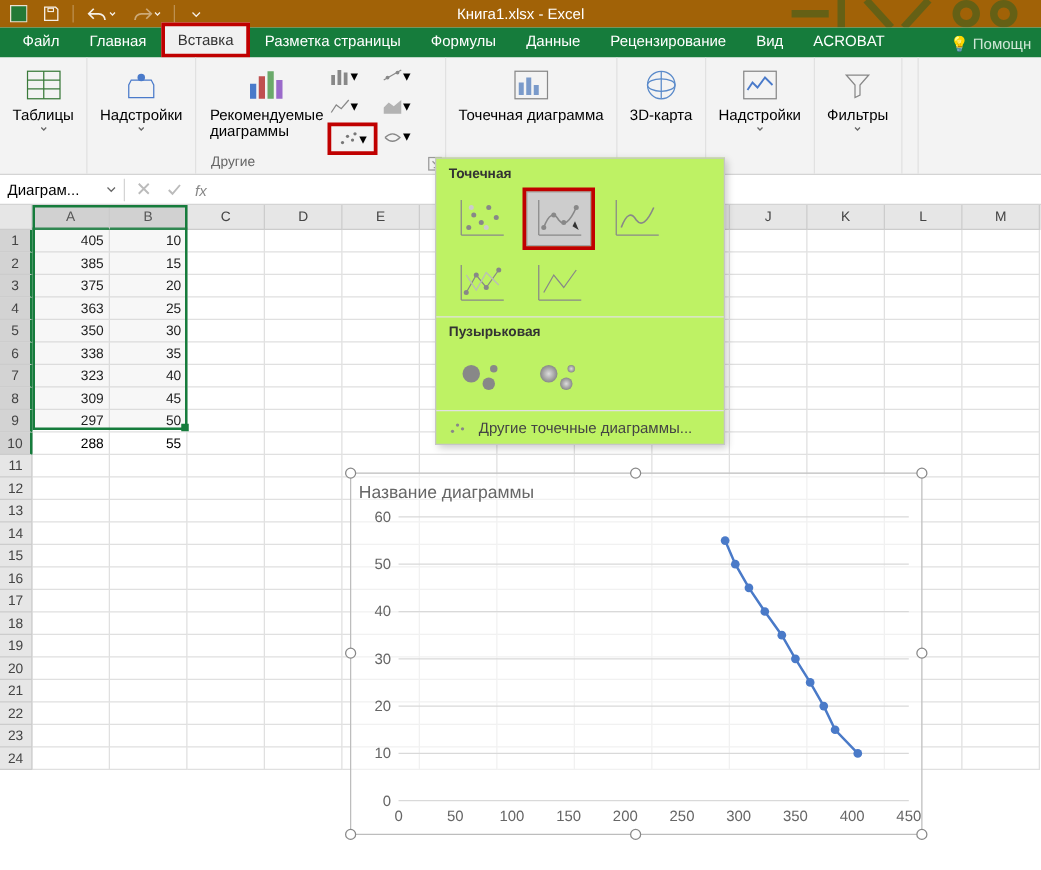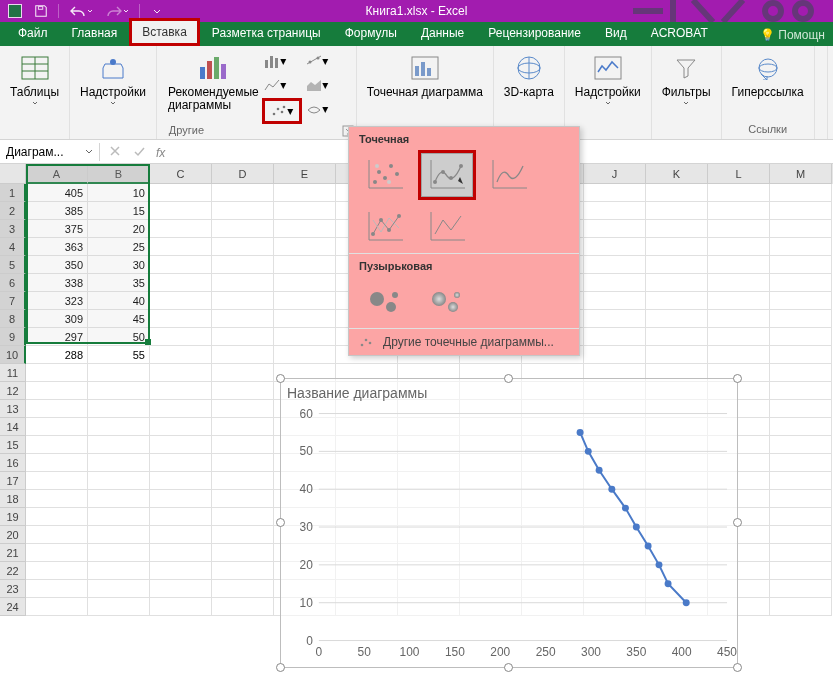--- a/index.html
+++ b/index.html
@@ -1,17 +1,17 @@
 <!DOCTYPE html>
 <html><head>
 <meta charset="utf-8">
 <style>
 *{box-sizing:border-box;margin:0;padding:0;font-family:"Segoe UI",Tahoma,sans-serif;font-size:12px;user-select:none}
 body{background:#fff;width:833px;height:696px;overflow:hidden;position:relative}
-.titlebar{height:22px;background:#a21caf;display:flex;align-items:center;color:#fff;padding:0 4px}
+.titlebar{height:22px;background:#a16207;display:flex;align-items:center;color:#fff;padding:0 4px}
 .qt{display:flex;gap:4px;align-items:center}
 .qt-btn{width:22px;height:20px;display:flex;align-items:center;justify-content:center;opacity:.9}
 .qt-sep{width:1px;height:14px;background:rgba(255,255,255,.3);margin:0 2px}
 .title{position:absolute;left:50%;transform:translateX(-50%);font-size:12px;color:#fff}
 .pattern{position:absolute;right:0;top:0;height:22px;width:200px;overflow:hidden;opacity:.4}
 .tabs{height:24px;background:#167c3c;display:flex;align-items:flex-end;padding-left:6px}
 .tab{padding:4px 10px;color:#fff;font-size:12px;cursor:pointer;border:2px solid transparent}
 .tab.hl{border:3px solid #c00000;background:#f1f1f1;color:#333}
 .help{margin-left:auto;color:#cfe7d6;padding:4px 8px;display:flex;align-items:center;gap:3px;font-size:11px}
 .ribbon{height:94px;background:#f3f3f3;border-bottom:1px solid #d4d4d4;display:flex;position:relative}
@@ -35,21 +35,21 @@
 .rowhdr.sel{background:#d3d3d3;border-right:2px solid #167c3c}
 .cells{flex:1;position:relative}
 .colhdrs{height:20px;display:flex;background:#e6e6e6}
 .colhdr{width:62px;border-right:1px solid #ccc;border-bottom:1px solid #ccc;text-align:center;font-size:11px;line-height:20px;color:#444}
 .colhdr.sel{background:#d3d3d3;border-bottom:2px solid #167c3c}
 .data-rows{position:relative}
 .data-row{height:18px;display:flex}
 .cell{width:62px;border-right:1px solid #e0e0e0;border-bottom:1px solid #e0e0e0;text-align:right;padding:0 4px;font-size:11px;line-height:18px}
 .selection{position:absolute;border:2px solid #167c3c;background:rgba(200,200,200,.15);pointer-events:none}
 .sel-handle{position:absolute;width:6px;height:6px;background:#167c3c;right:-3px;bottom:-3px}
-.dropdown{position:absolute;background:#fca5a5;border:1px solid #c6c6c6;box-shadow:2px 2px 6px rgba(0,0,0,.2);z-index:10}
+.dropdown{position:absolute;background:#bef264;border:1px solid #c6c6c6;box-shadow:2px 2px 6px rgba(0,0,0,.2);z-index:10}
 .dd-title{font-weight:bold;font-size:11px;padding:6px 10px 4px;color:#333}
 .dd-row{display:flex;gap:10px;padding:4px 10px}
 .dd-item{width:52px;height:44px;border:1px solid transparent;display:flex;align-items:center;justify-content:center;cursor:pointer}
 .dd-item.hover{background:#cdcdcd;border:1px solid #a2a2a2}
 .dd-item.hl{outline:3px solid #c00000}
 .dd-more{padding:6px 10px;display:flex;align-items:center;gap:8px;border-top:1px solid #e1e1e1;color:#444;cursor:pointer}
 .chart-obj{position:absolute;border:1px solid #bdbdbd;background:rgba(255,255,255,.55)}
 .handle{position:absolute;width:9px;height:9px;border:1px solid #888;background:#fff;border-radius:50%}
 .chart-title{text-align:left;font-size:14px;color:#666;padding:6px}
 svg{display:block}
@@ -257,35 +257,20 @@
             <svg width="24" height="24">
               <path d="M3 4 h18 L14 12 v8 l-4 2 v-10 Z" fill="none" stroke="#888"></path>
             </svg>
           </div>
           <span>Фильтры</span>
           <svg width="6" height="4">
             <path d="M1 1l2 2 2-2" fill="none" stroke="#666"></path>
           </svg>
         </div>
       </div>
-  </div>
-  <div class="grp">
-    <div class="grp-body">
-        <div class="big-btn">
-          <div class="ic">
-            <svg width="26" height="24">
-              <circle cx="13" cy="12" r="9" fill="none" stroke="#5a8aca"></circle>
-              <ellipse cx="13" cy="12" rx="9" ry="4" fill="none" stroke="#5a8aca"></ellipse>
-              <path d="M6 18 L12 24 M12 24 L8 24 M12 24 L12 20" fill="none" stroke="#5a8aca"></path>
-            </svg>
-          </div>
-          <span>Гиперссылка</span>
-        </div>
-      </div>
-    <div class="grp-label">Ссылки</div>
   </div>
   <div class="grp">
     
   </div>
 
 </div>
 
 <div class="namebox-row">
   <div class="namebox">
       <span>Диаграм...</span>

